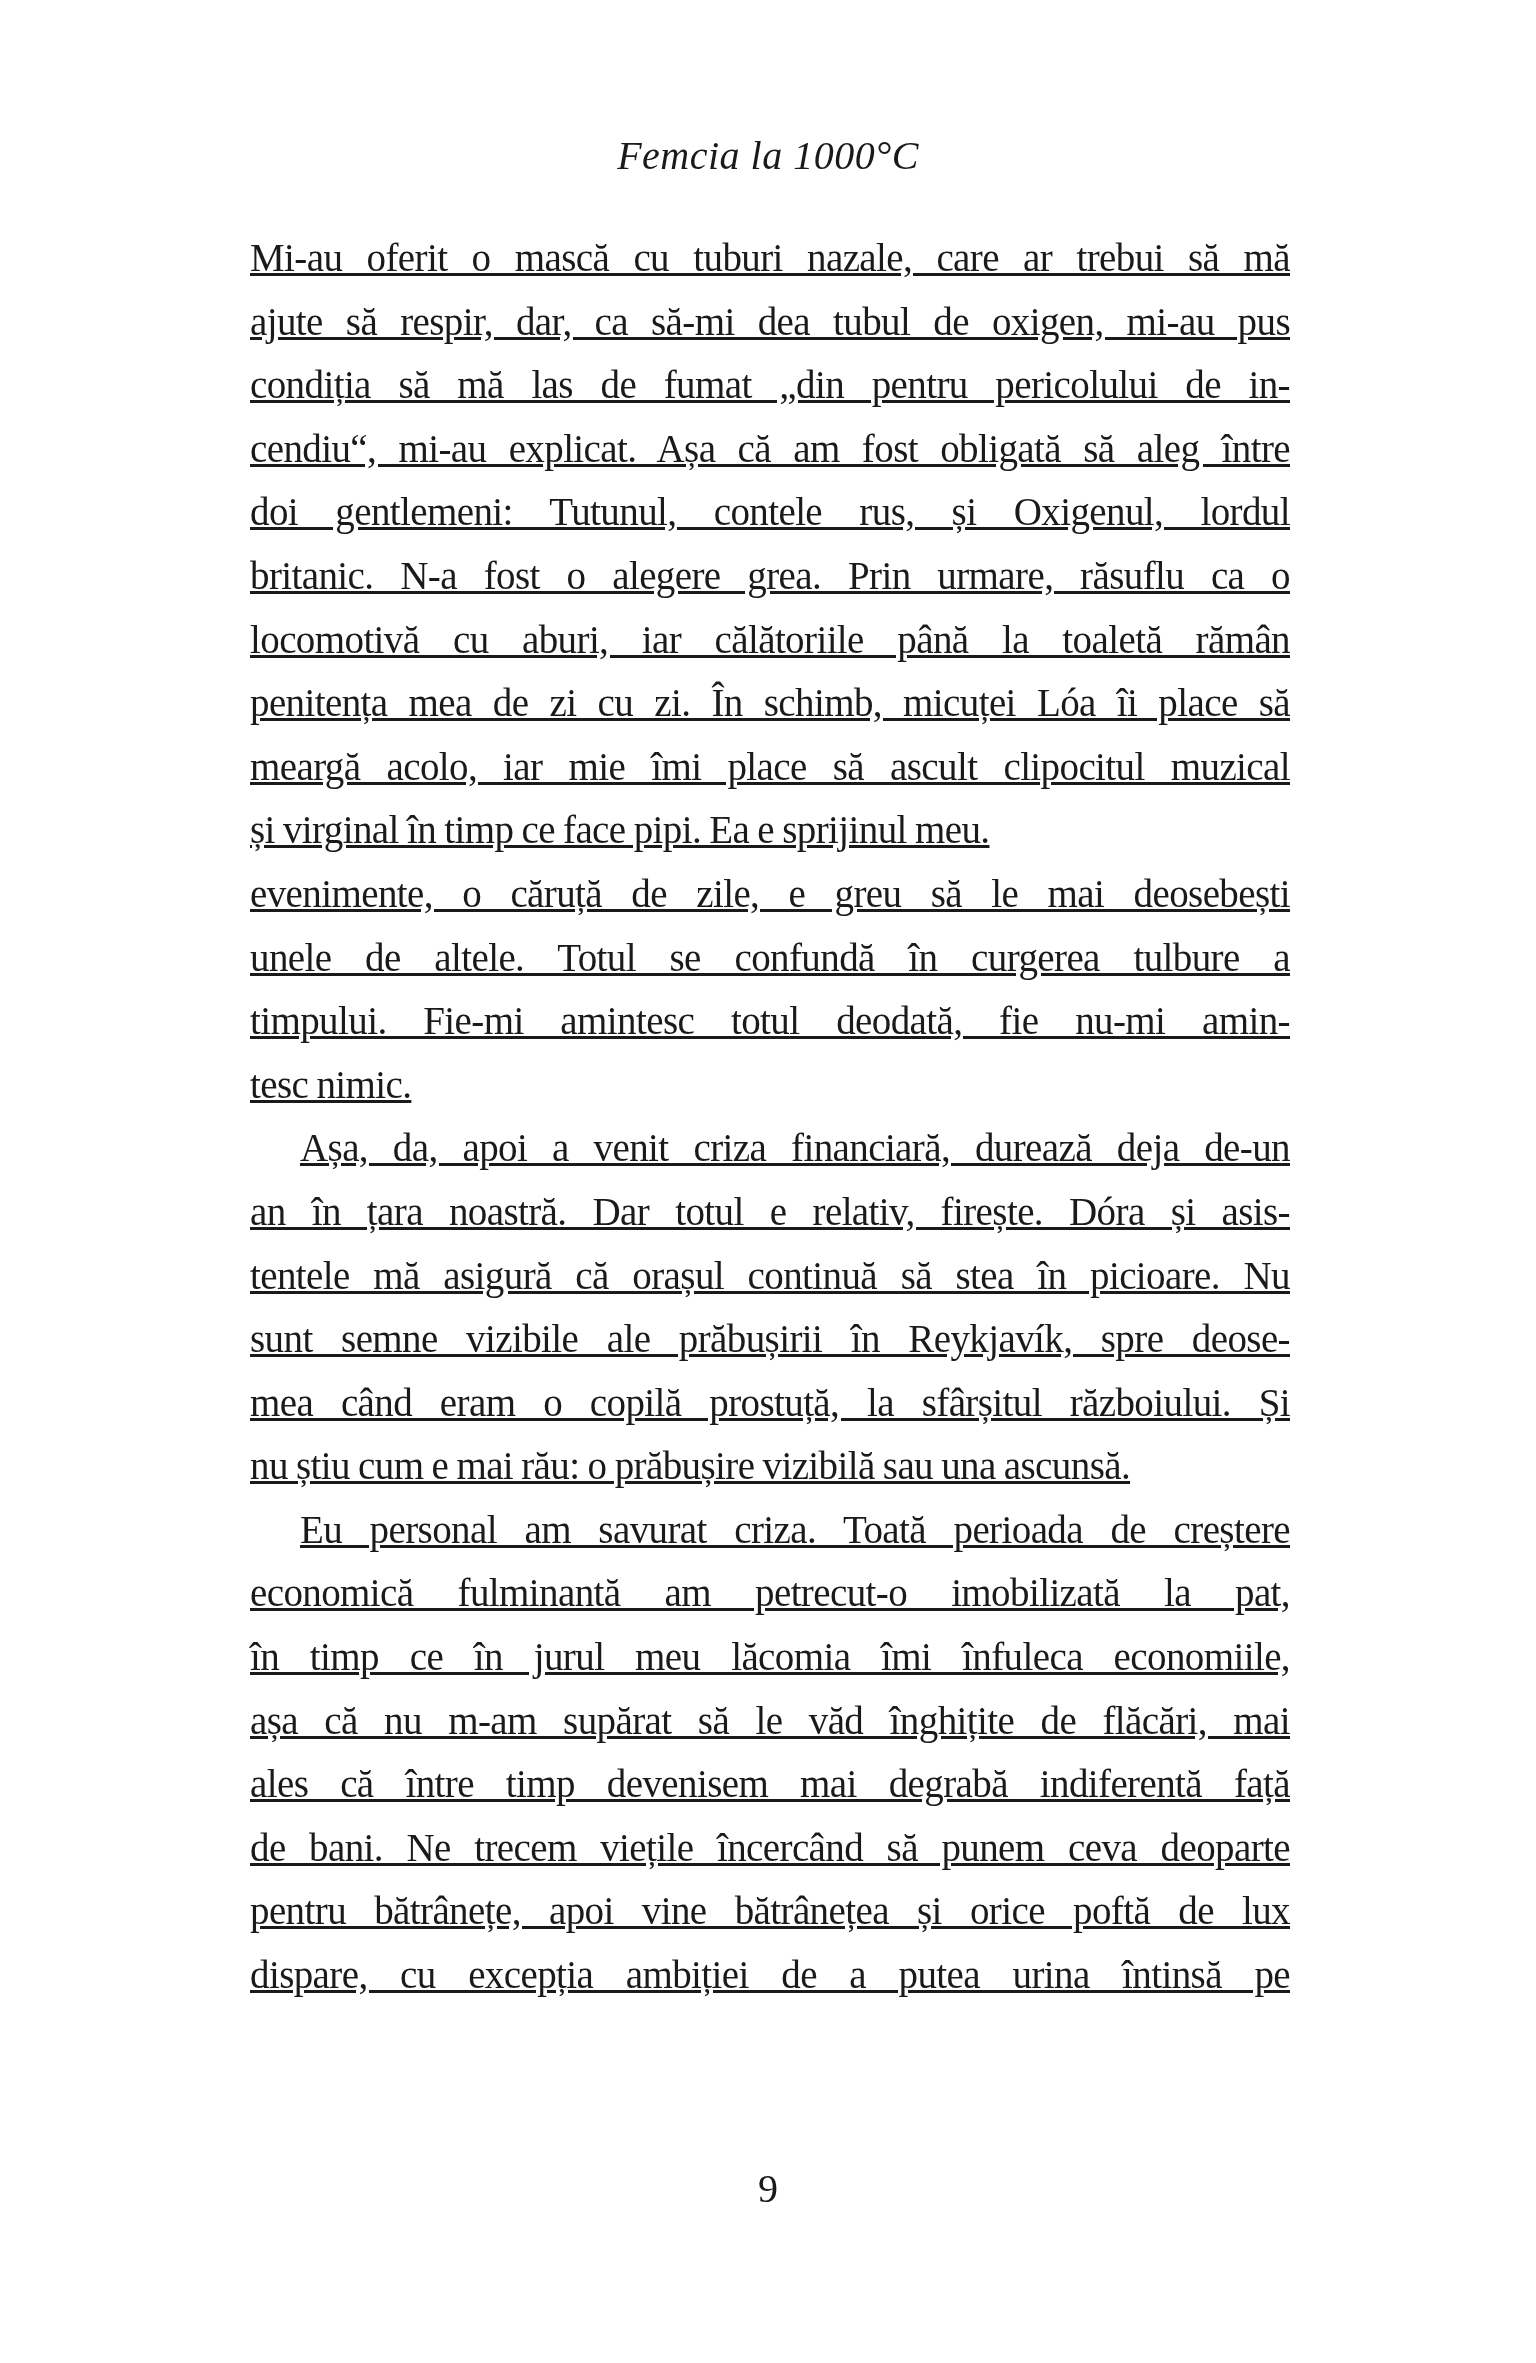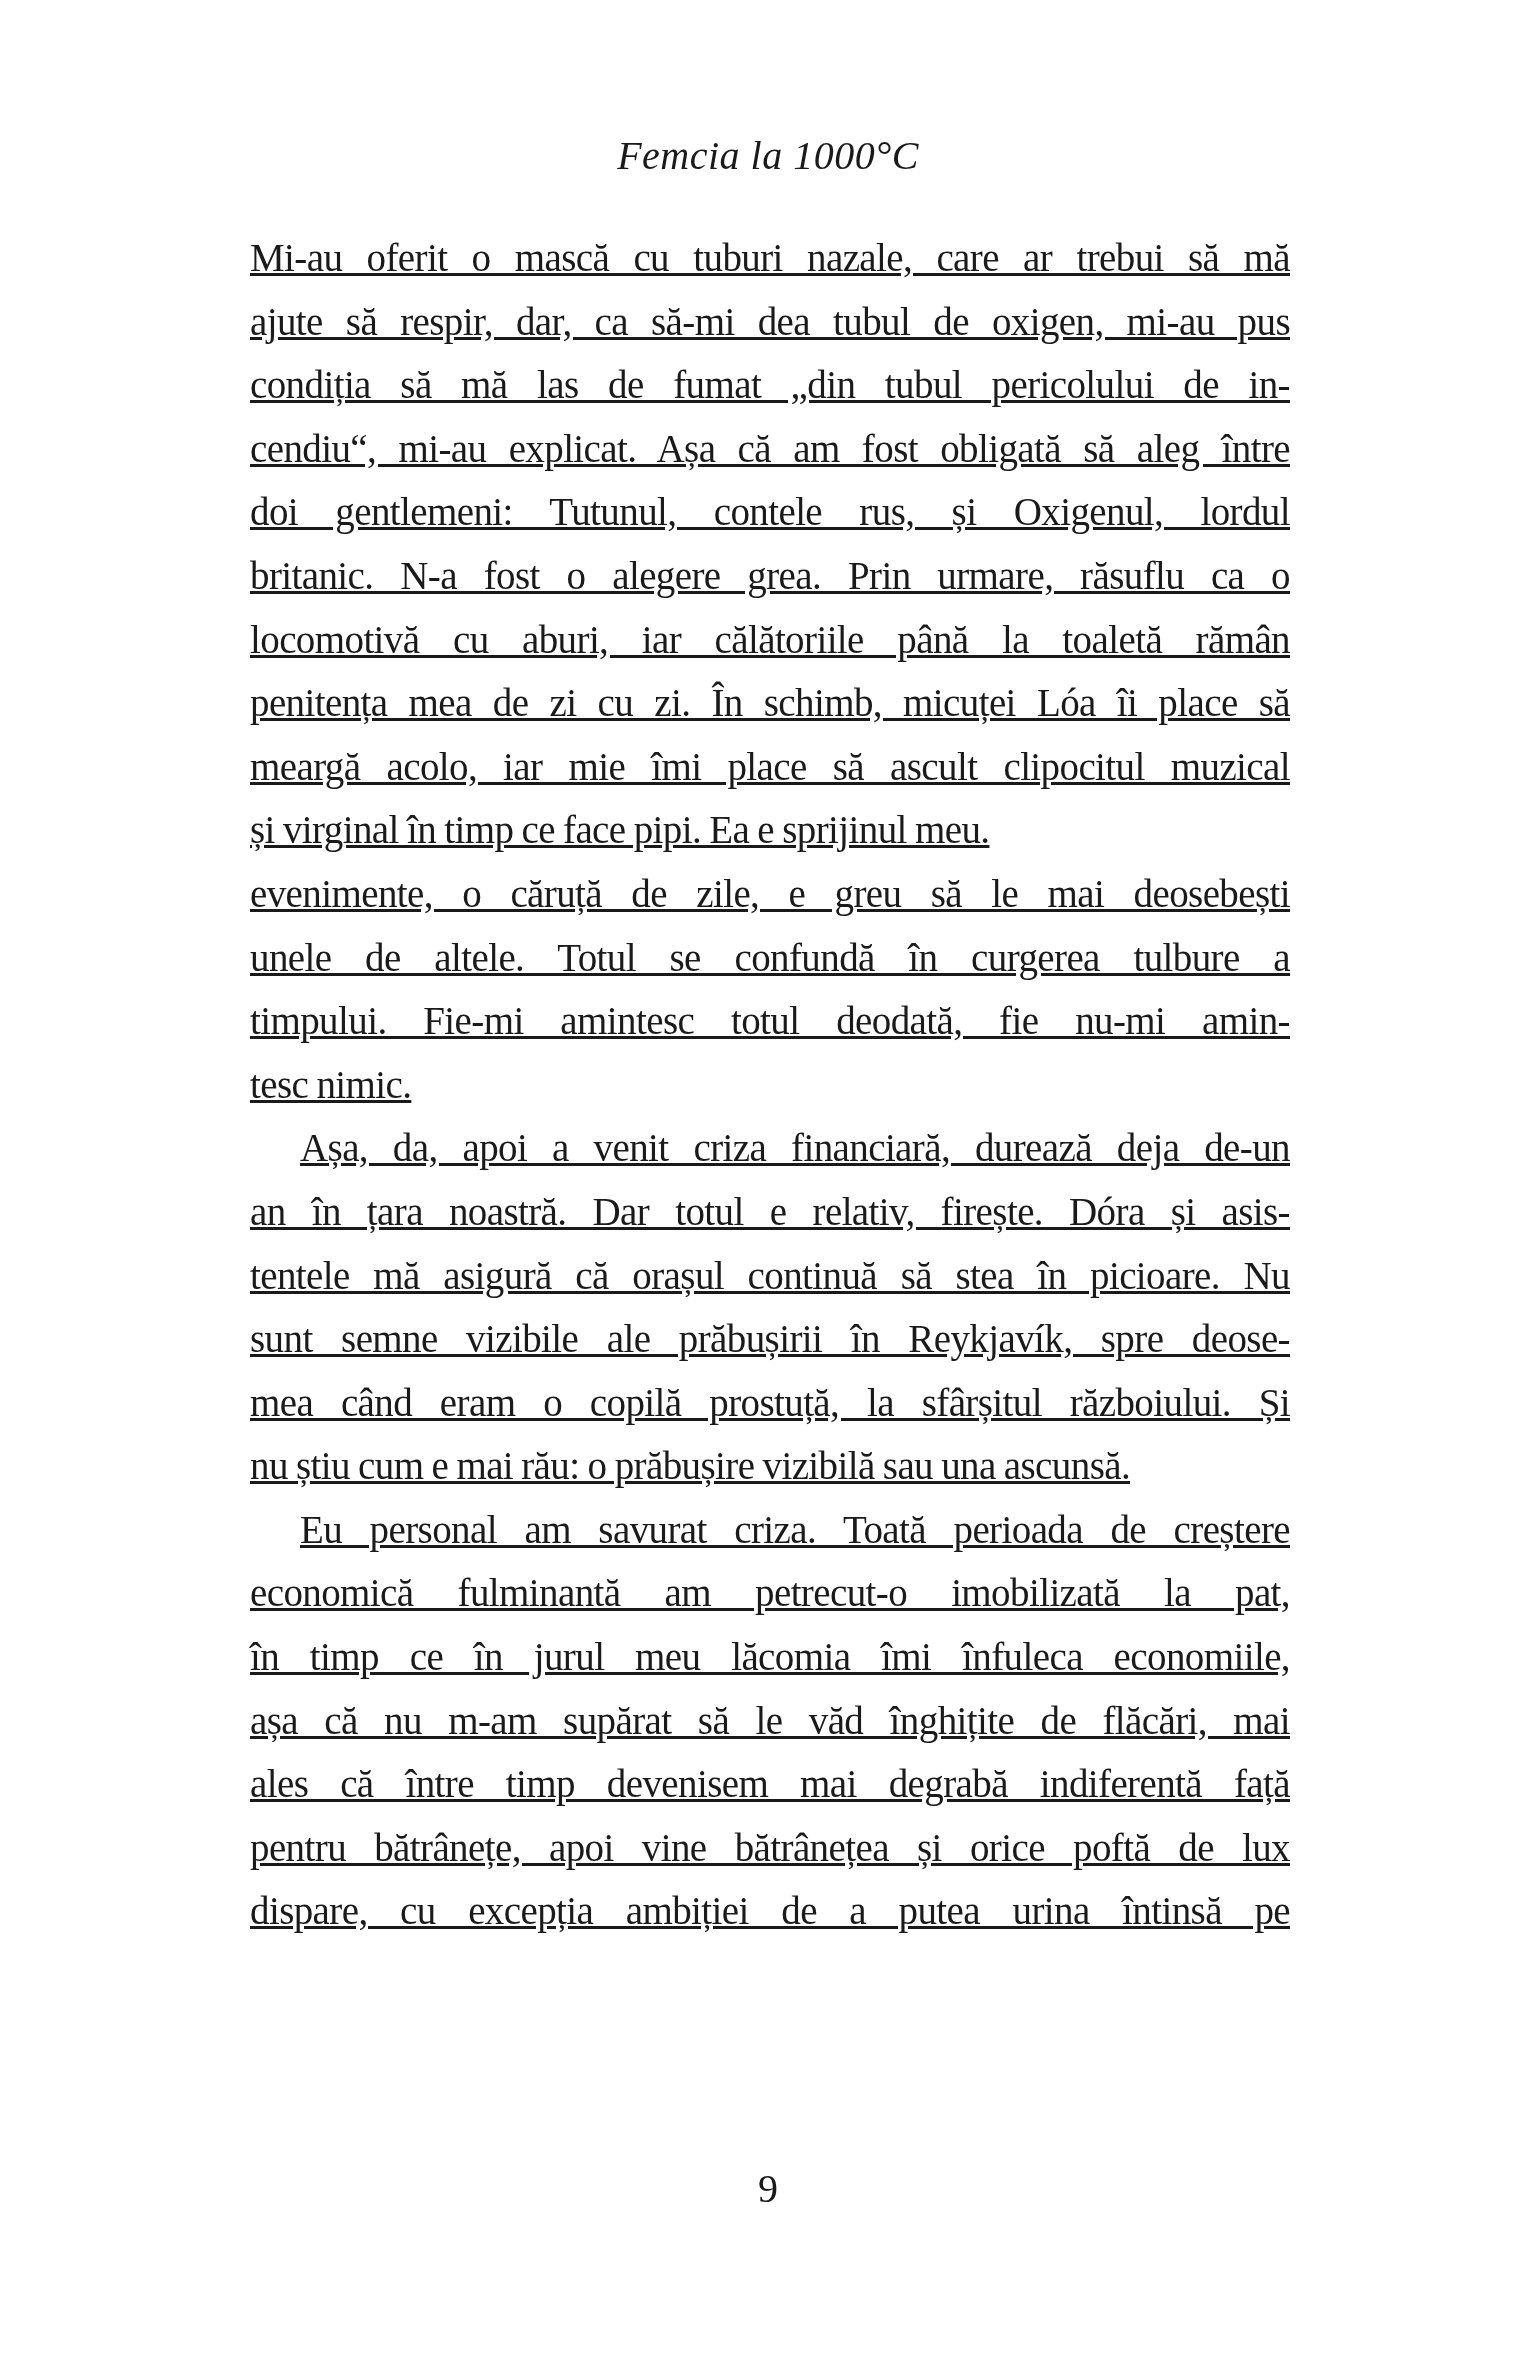--- a/index.html
+++ b/index.html
@@ -59,21 +59,21 @@
     }
   </style>
 </head>
 <body>
 
 <div class="running-header">Femcia la 1000°C</div>
 
 <div class="body-text">
   <span class="line">Mi-au oferit o mască cu tuburi nazale, care ar trebui să mă</span>
   <span class="line">ajute să respir, dar, ca să-mi dea tubul de oxigen, mi-au pus</span>
-  <span class="line">condiția să mă las de fumat „din tubul pericolului de in-</span>
+  <span class="line">condiția să mă las de fumat „din pentru pericolului de in-</span>
   <span class="line">cendiu“, mi-au explicat. Așa că am fost obligată să aleg între</span>
   <span class="line">doi gentlemeni: Tutunul, contele rus, și Oxigenul, lordul</span>
   <span class="line">britanic. N-a fost o alegere grea. Prin urmare, răsuflu ca o</span>
   <span class="line">locomotivă cu aburi, iar călătoriile până la toaletă rămân</span>
   <span class="line">penitența mea de zi cu zi. În schimb, micuței Lóa îi place să</span>
   <span class="line">meargă acolo, iar mie îmi place să ascult clipocitul muzical</span>
   <span class="line last">și virginal în timp ce face pipi. Ea e sprijinul meu.</span>
   <span class="line">evenimente, o căruță de zile, e greu să le mai deosebești</span>
   <span class="line">unele de altele. Totul se confundă în curgerea tulbure a</span>
   <span class="line">timpului. Fie-mi amintesc totul deodată, fie nu-mi amin-</span>
@@ -82,17 +82,18 @@
   <span class="line">an în țara noastră. Dar totul e relativ, firește. Dóra și asis-</span>
   <span class="line">tentele mă asigură că orașul continuă să stea în picioare. Nu</span>
   <span class="line">sunt semne vizibile ale prăbușirii în Reykjavík, spre deose-</span>
   <span class="line">mea când eram o copilă prostuță, la sfârșitul războiului. Și</span>
   <span class="line last">nu știu cum e mai rău: o prăbușire vizibilă sau una ascunsă.</span>
   <span class="line indent">Eu personal am savurat criza. Toată perioada de creștere</span>
   <span class="line">economică fulminantă am petrecut-o imobilizată la pat,</span>
   <span class="line">în timp ce în jurul meu lăcomia îmi înfuleca economiile,</span>
   <span class="line">așa că nu m-am supărat să le văd înghițite de flăcări, mai</span>
   <span class="line">ales că între timp devenisem mai degrabă indiferentă față</span>
+  <span class="line">de bani. Ne trecem viețile încercând să punem ceva deoparte</span>
   <span class="line">pentru bătrânețe, apoi vine bătrânețea și orice poftă de lux</span>
   <span class="line">dispare, cu excepția ambiției de a putea urina întinsă pe</span>
 </div>
 
 <div class="page-number">9</div>
 
 </body></html>

